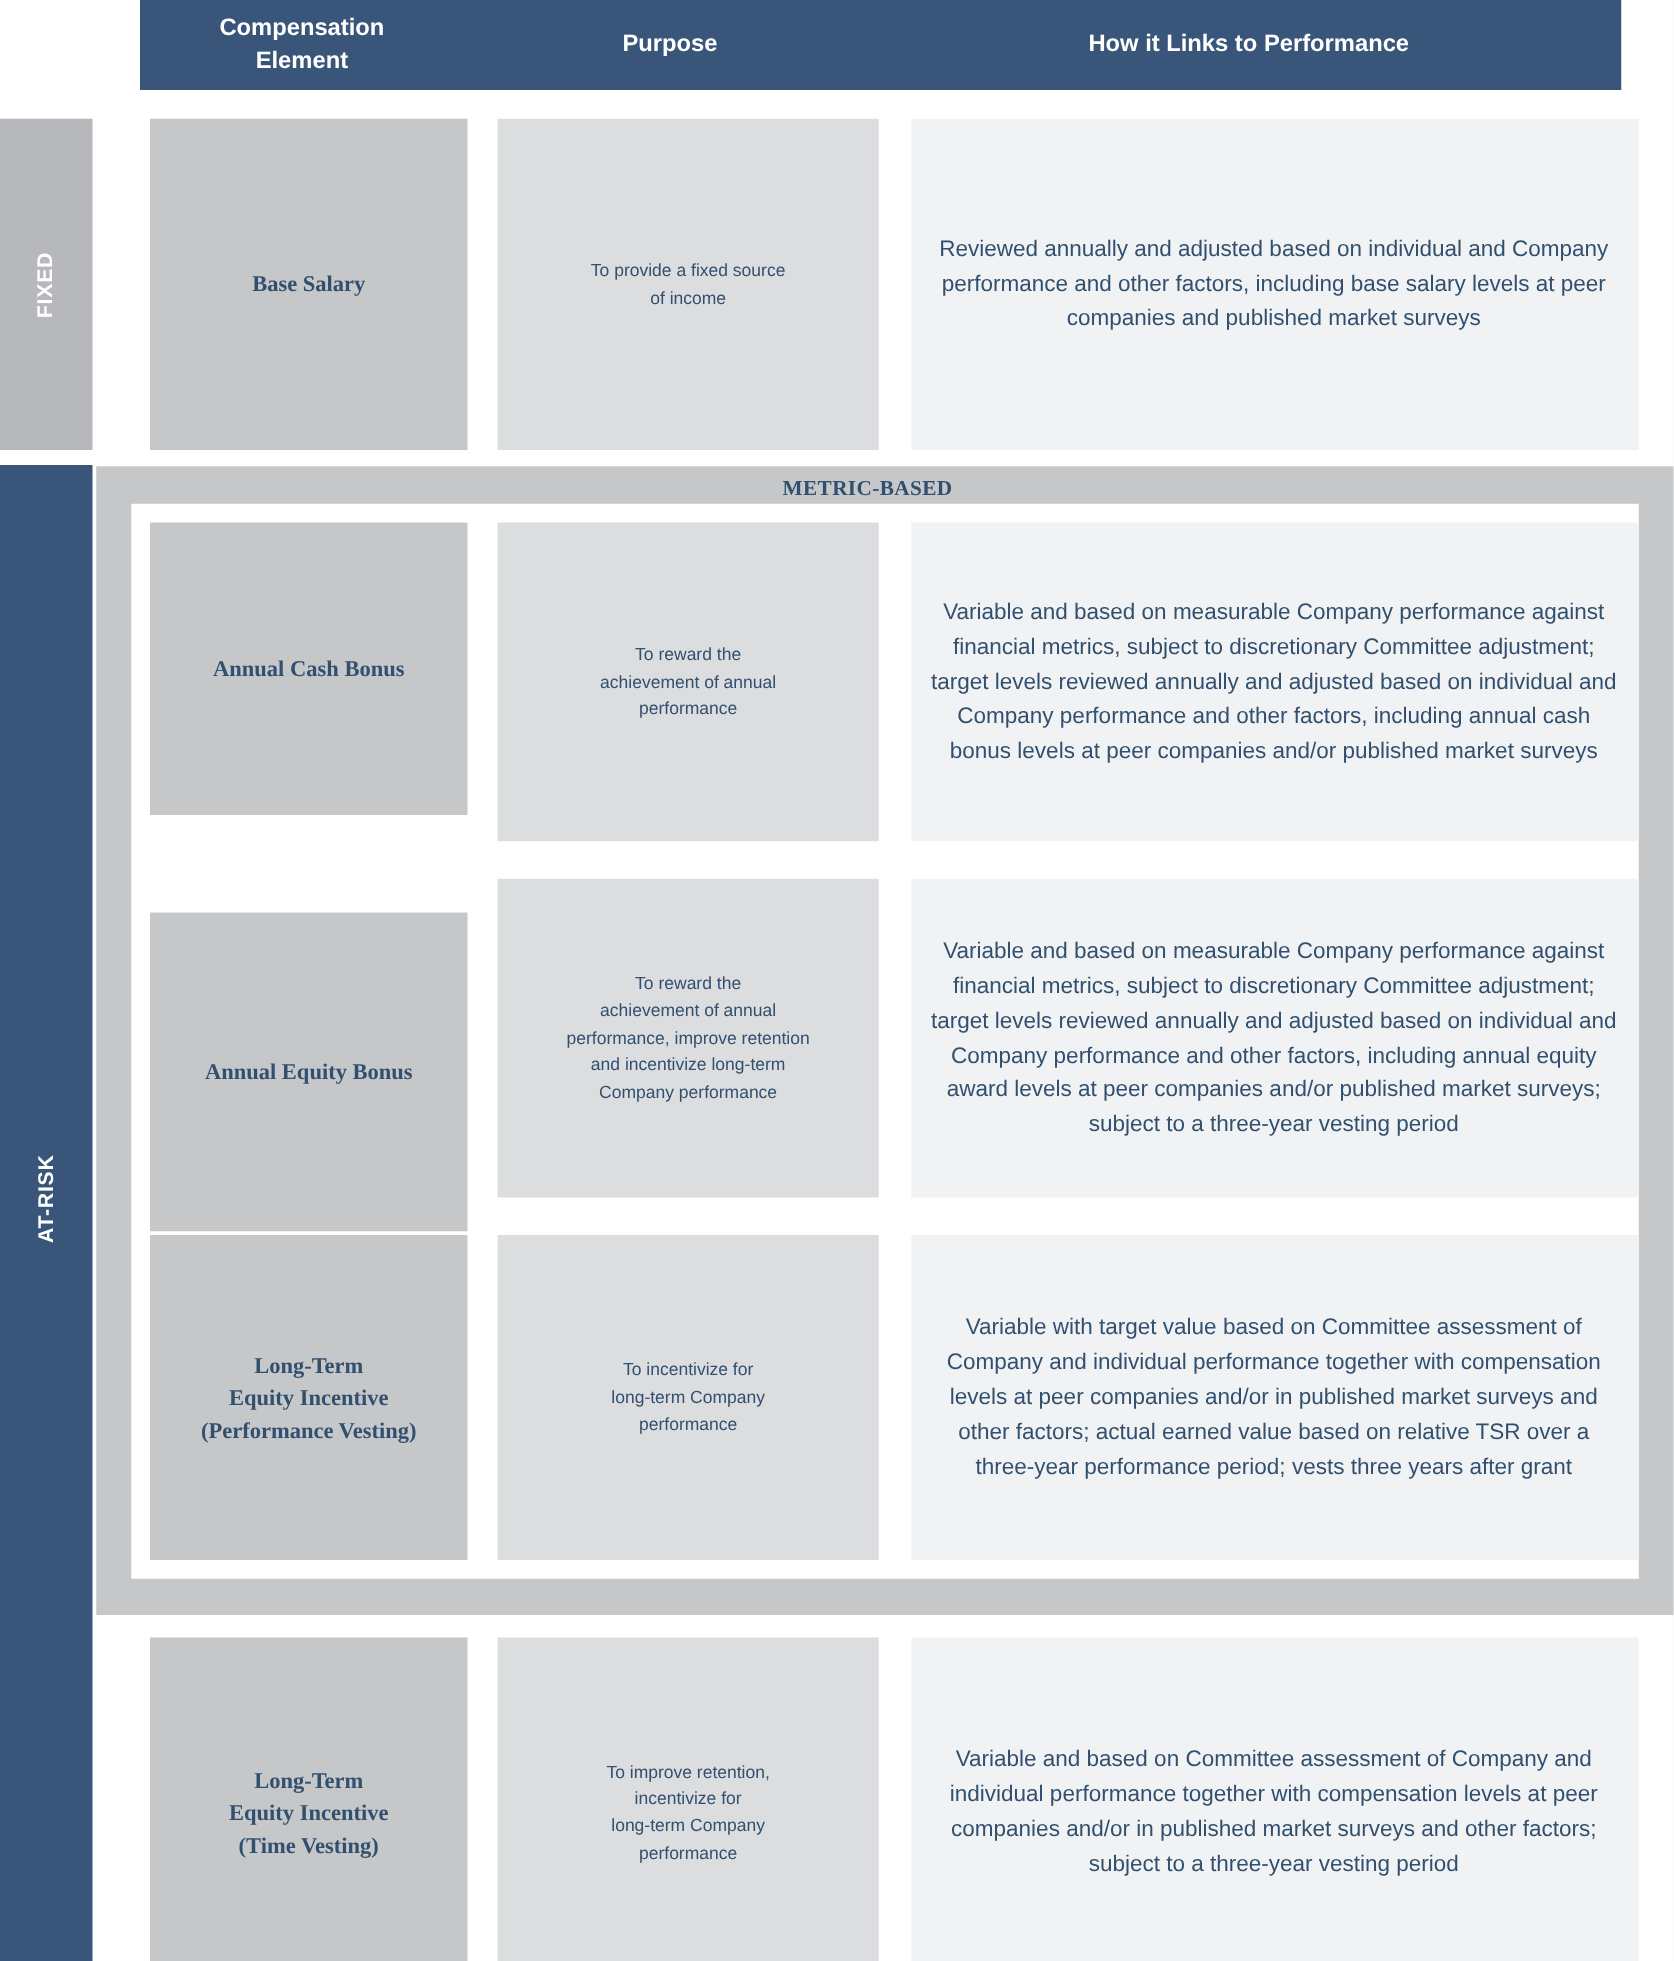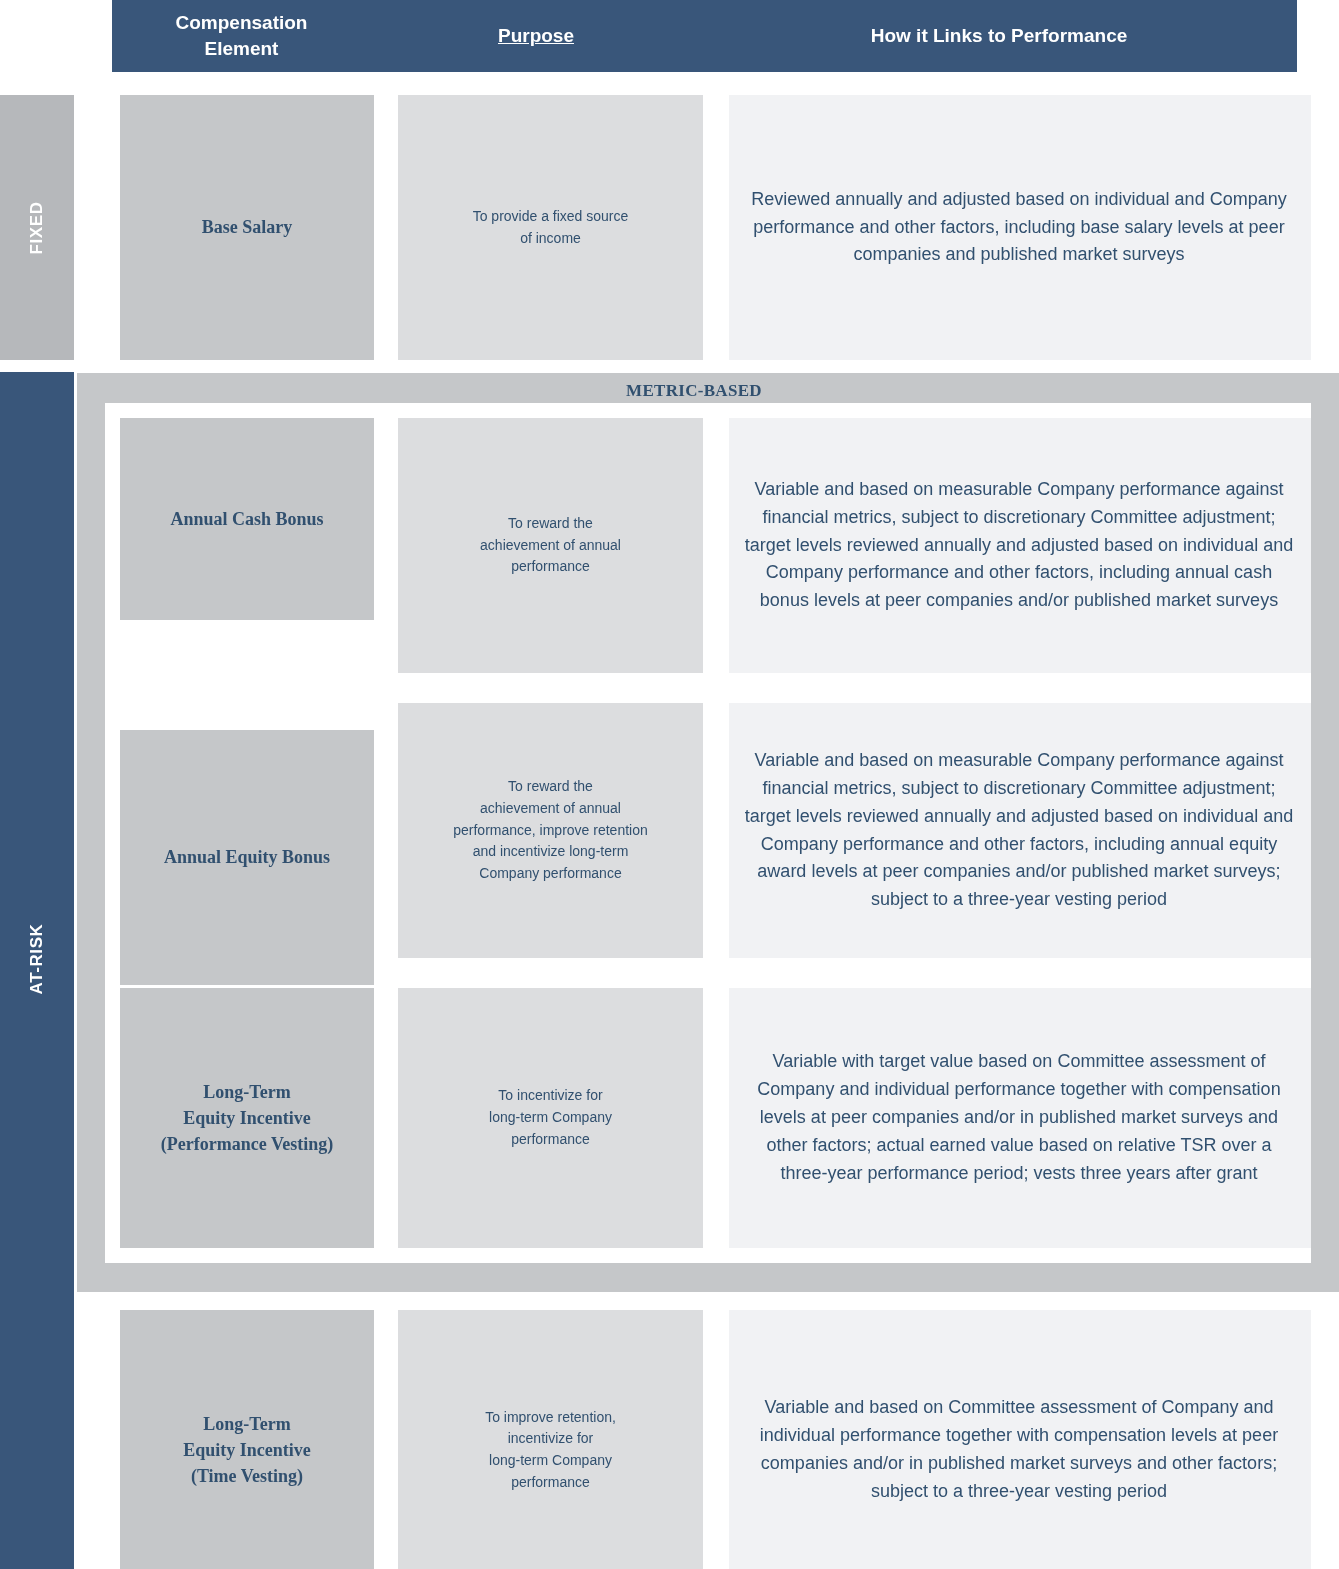--- a/index.html
+++ b/index.html
@@ -29,21 +29,21 @@
     align-items: center;
   }
   .hdr-cell {
     color: #ffffff;
     font-weight: bold;
     font-size: 19px;
     line-height: 1.35;
     text-align: center;
   }
   #hdr-col1 { width: 259px; }
-  #hdr-col2 { width: 330px; text-decoration: underline; }
+  #hdr-col2 { width: 330px; }
   #hdr-col3 { width: 596px; }
 
   
   .rail {
     width: 74px;
     display: flex;
     align-items: center;
     justify-content: center;
   }
   .rail-label {
@@ -163,21 +163,21 @@
   <span>Base Salary</span>
 </div>
 <div class="abs cell cell-purpose c2" style="top:95px;  height:265px;">
   <span style="white-space:pre-line;">To provide a fixed source
 of income</span>
 </div>
 <div class="abs cell cell-links c3" style="top:95px;  height:265px;">
   <span>Reviewed annually and adjusted based on individual and Company performance and other factors, including base salary levels at peer companies and published market surveys</span>
 </div>
 
-<div class="abs cell cell-el c1" style="top:418px; height:202px;">
+<div class="abs cell cell-el c1" style="top:418px; height:234px;">
   <span>Annual Cash Bonus</span>
 </div>
 <div class="abs cell cell-purpose c2" style="top:418px; height:255px;">
   <span style="white-space:pre-line;">To reward the
 achievement of annual
 performance</span>
 </div>
 <div class="abs cell cell-links c3" style="top:418px; height:255px;">
   <span>Variable and based on measurable Company performance against financial metrics, subject to discretionary Committee adjustment; target levels reviewed annually and adjusted based on individual and Company performance and other factors, including annual cash bonus levels at peer companies and/or published market surveys</span>
 </div>

